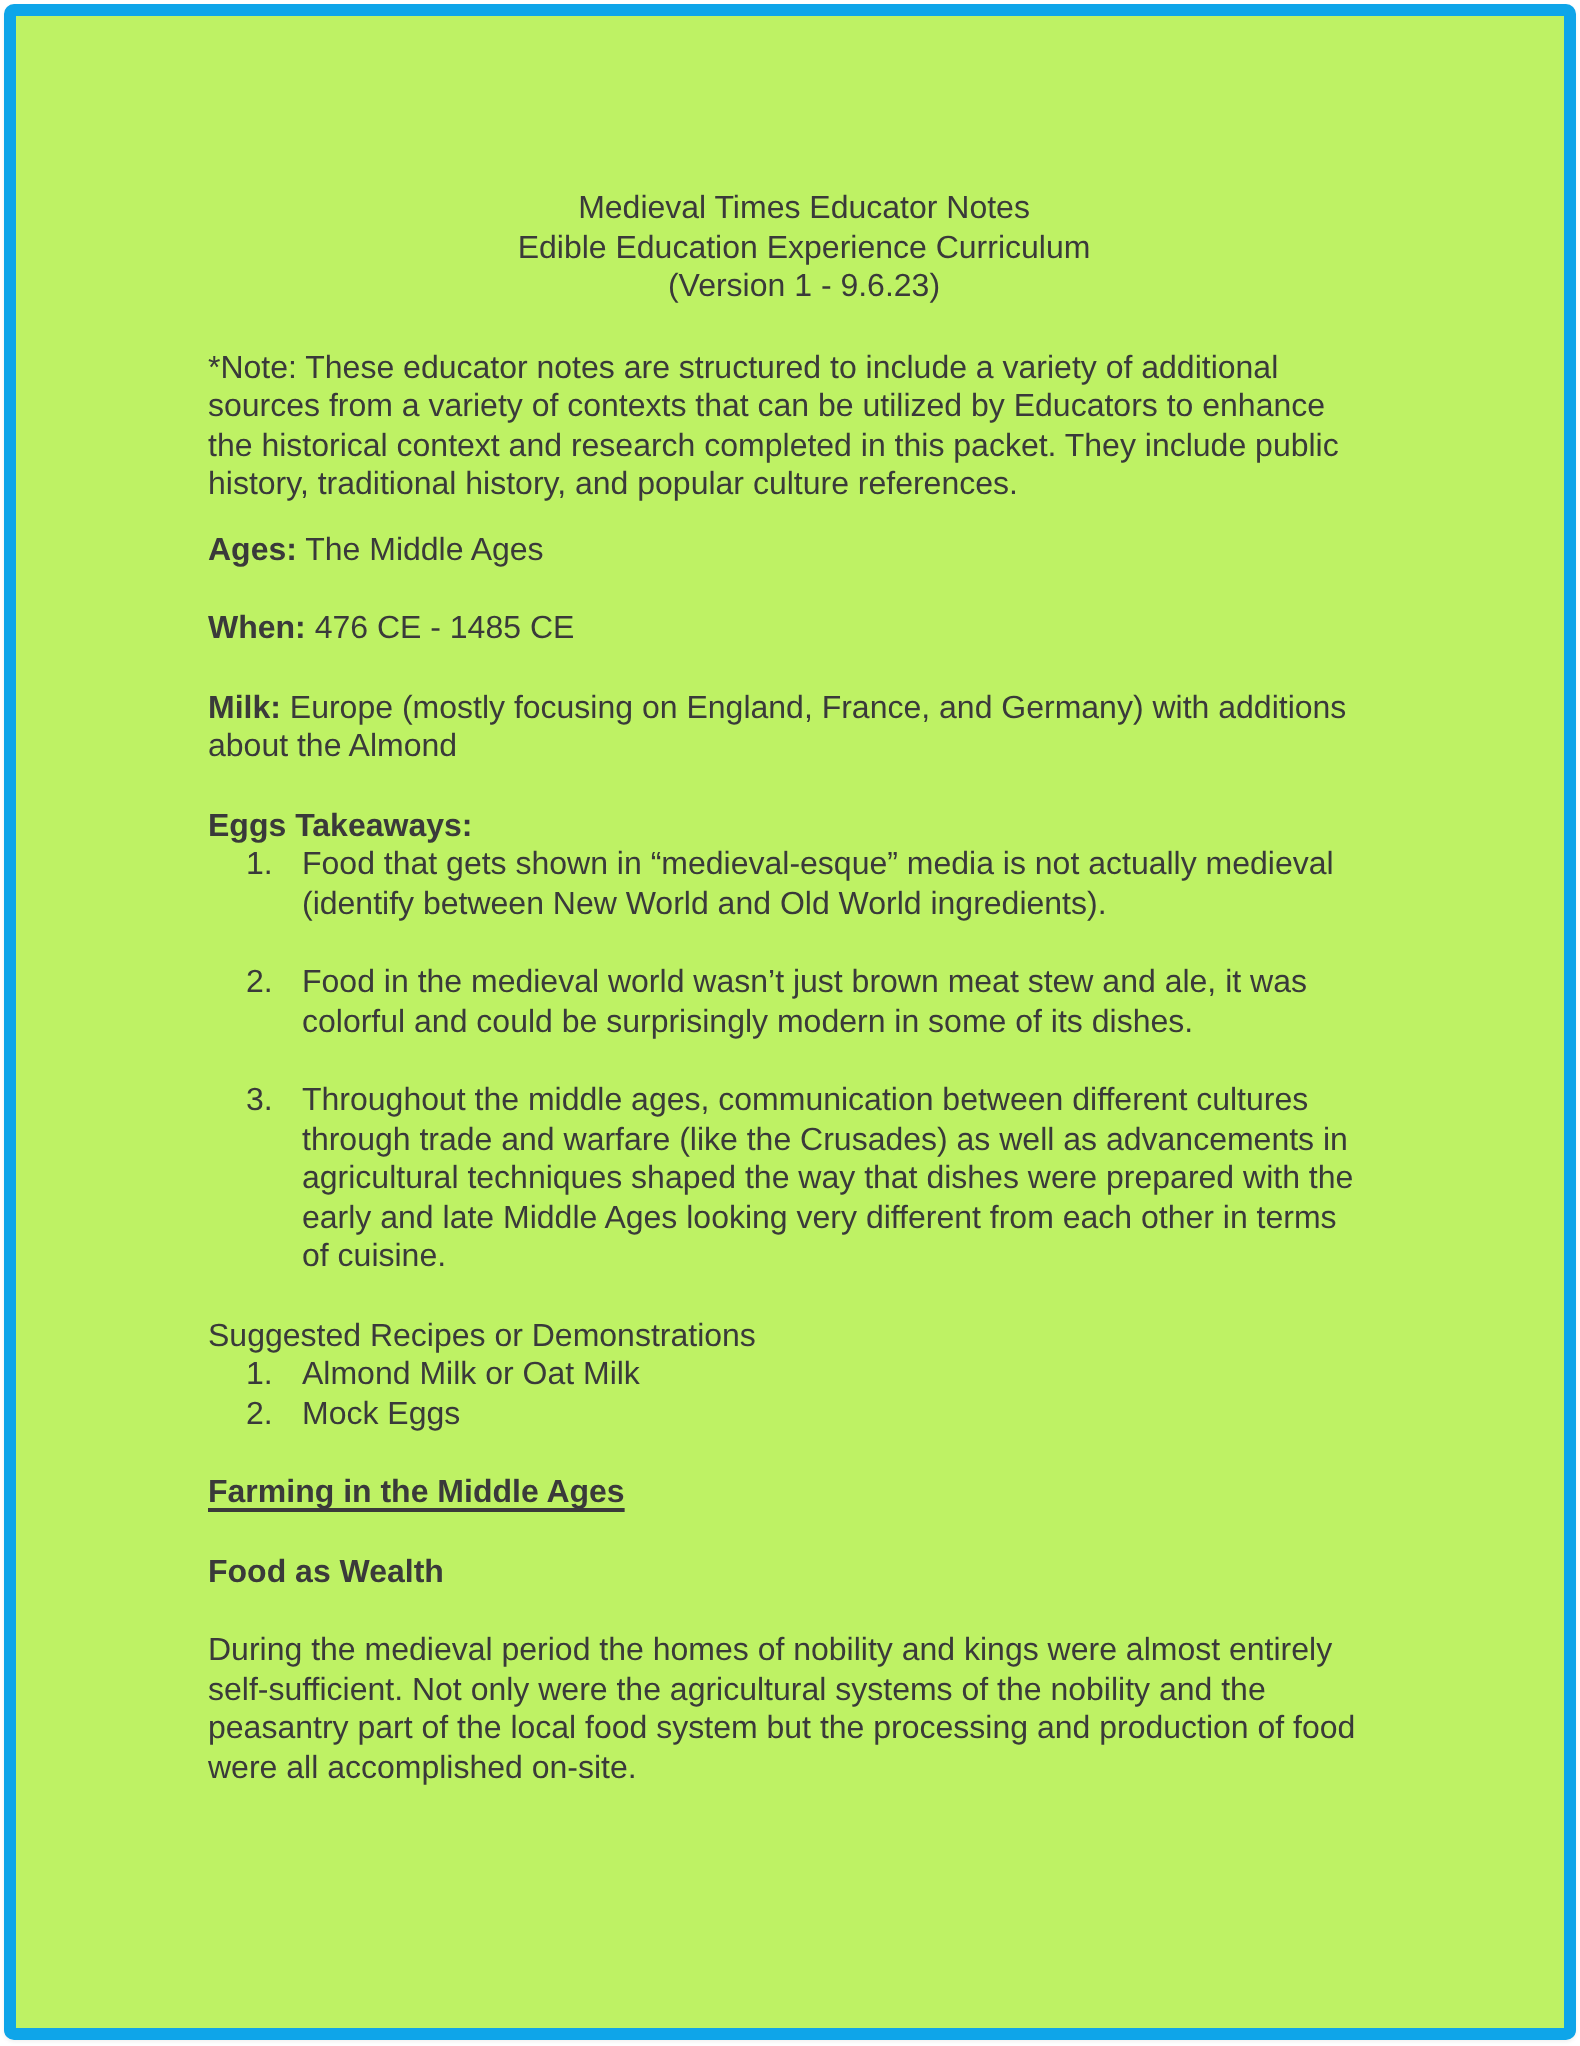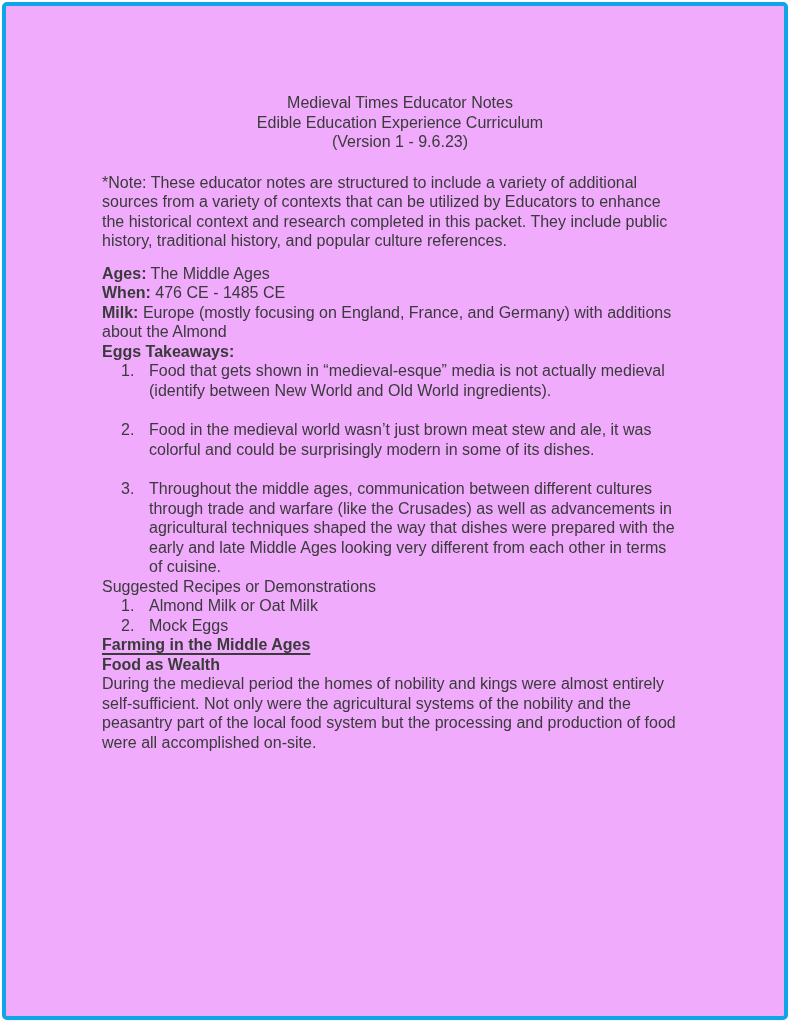--- a/index.html
+++ b/index.html
@@ -4,36 +4,36 @@
 <style>
   * { margin: 0; padding: 0; box-sizing: border-box; }
   html, body {
     width: 790px; height: 1023px;
     background: #ffffff;
     font-family: "Liberation Sans", "DejaVu Sans", sans-serif;
   }
   .page {
     position: absolute;
     left: 2px; top: 2px; right: 2px; bottom: 3px;
-    background: #f0abfc;
-    border: 4px solid #0ea5e9;
+    background: #bef264;
+    border: 6px solid #0ea5e9;
     border-radius: 5px;
     box-shadow: 0 1px 2px rgba(0,0,0,0.06);
     overflow: hidden;
     color: #3a3a3a;
   }
   .content {
     position: absolute;
     left: 96px; top: 0;
     width: 596px;
   }
   .content p, .content .li { font-size: 16px; line-height: 19.5px; }
   .title-block { margin-top: 87px; text-align: center; }
   .note { margin-top: 21px; font-size: 14px; line-height: 18px; max-width: 577px; }
-  .blk { }
+  .blk { margin-top: 20px; }
   .fact-first { margin-top: 13px; }
   .bold, strong { font-weight: 700; }
   .underline {
     text-decoration: underline;
     text-underline-offset: 3px;
     text-decoration-thickness: 1.5px;
   }
   .olist { width: 100%; }
   .li { display: flex; align-items: flex-start; }
   .li.gap { margin-top: 20px; }

